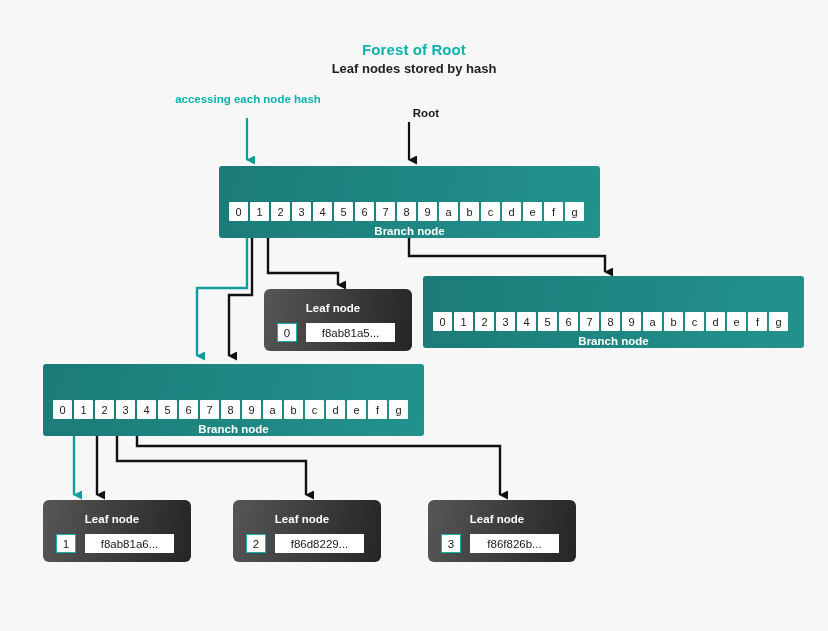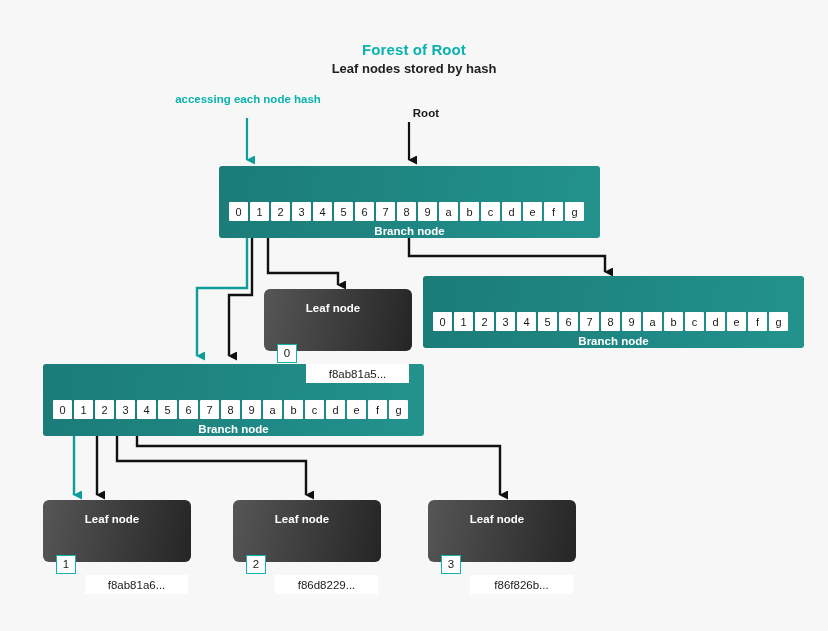--- a/index.html
+++ b/index.html
@@ -73,24 +73,24 @@
   }
   .leaf .ln-idx{
     width:20px;height:19px;
     background:#ffffff;color:#1a1a1a;
     border:1.5px solid #13b3ac;
     box-sizing:border-box;
     font-size:11.5px;
     display:flex;align-items:center;justify-content:center;
   }
   .leaf .ln-hash{
-    width:103px;height:19px;
+    width:89px;height:19px;
     background:#ffffff;color:#1a1a1a;
     font-size:11.5px;
-    display:flex;align-items:center;justify-content:center;margin-top:41px;
+    display:flex;align-items:center;justify-content:center;
   }
 
   
   #wires{position:absolute;left:0;top:0;width:828px;height:631px;pointer-events:none;}
 </style>
 </head>
 <body>
 
 <div id="stage">
 

